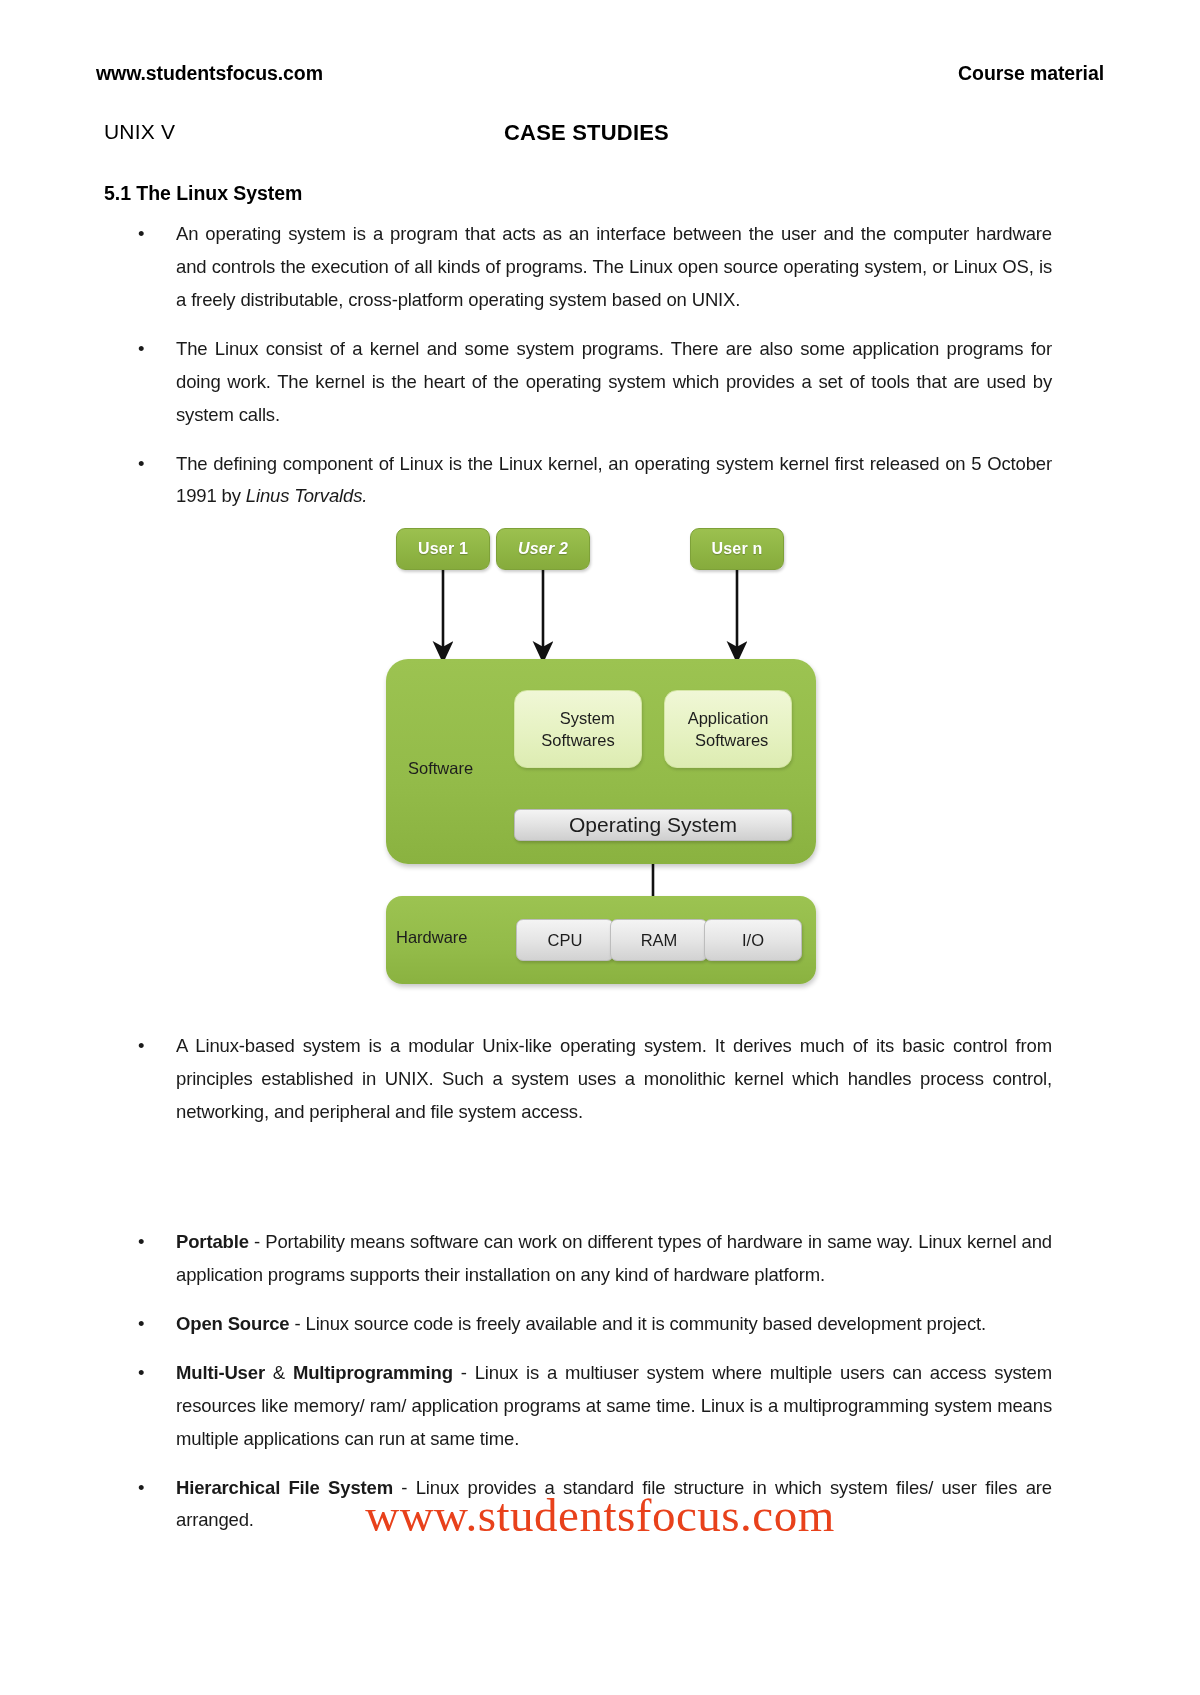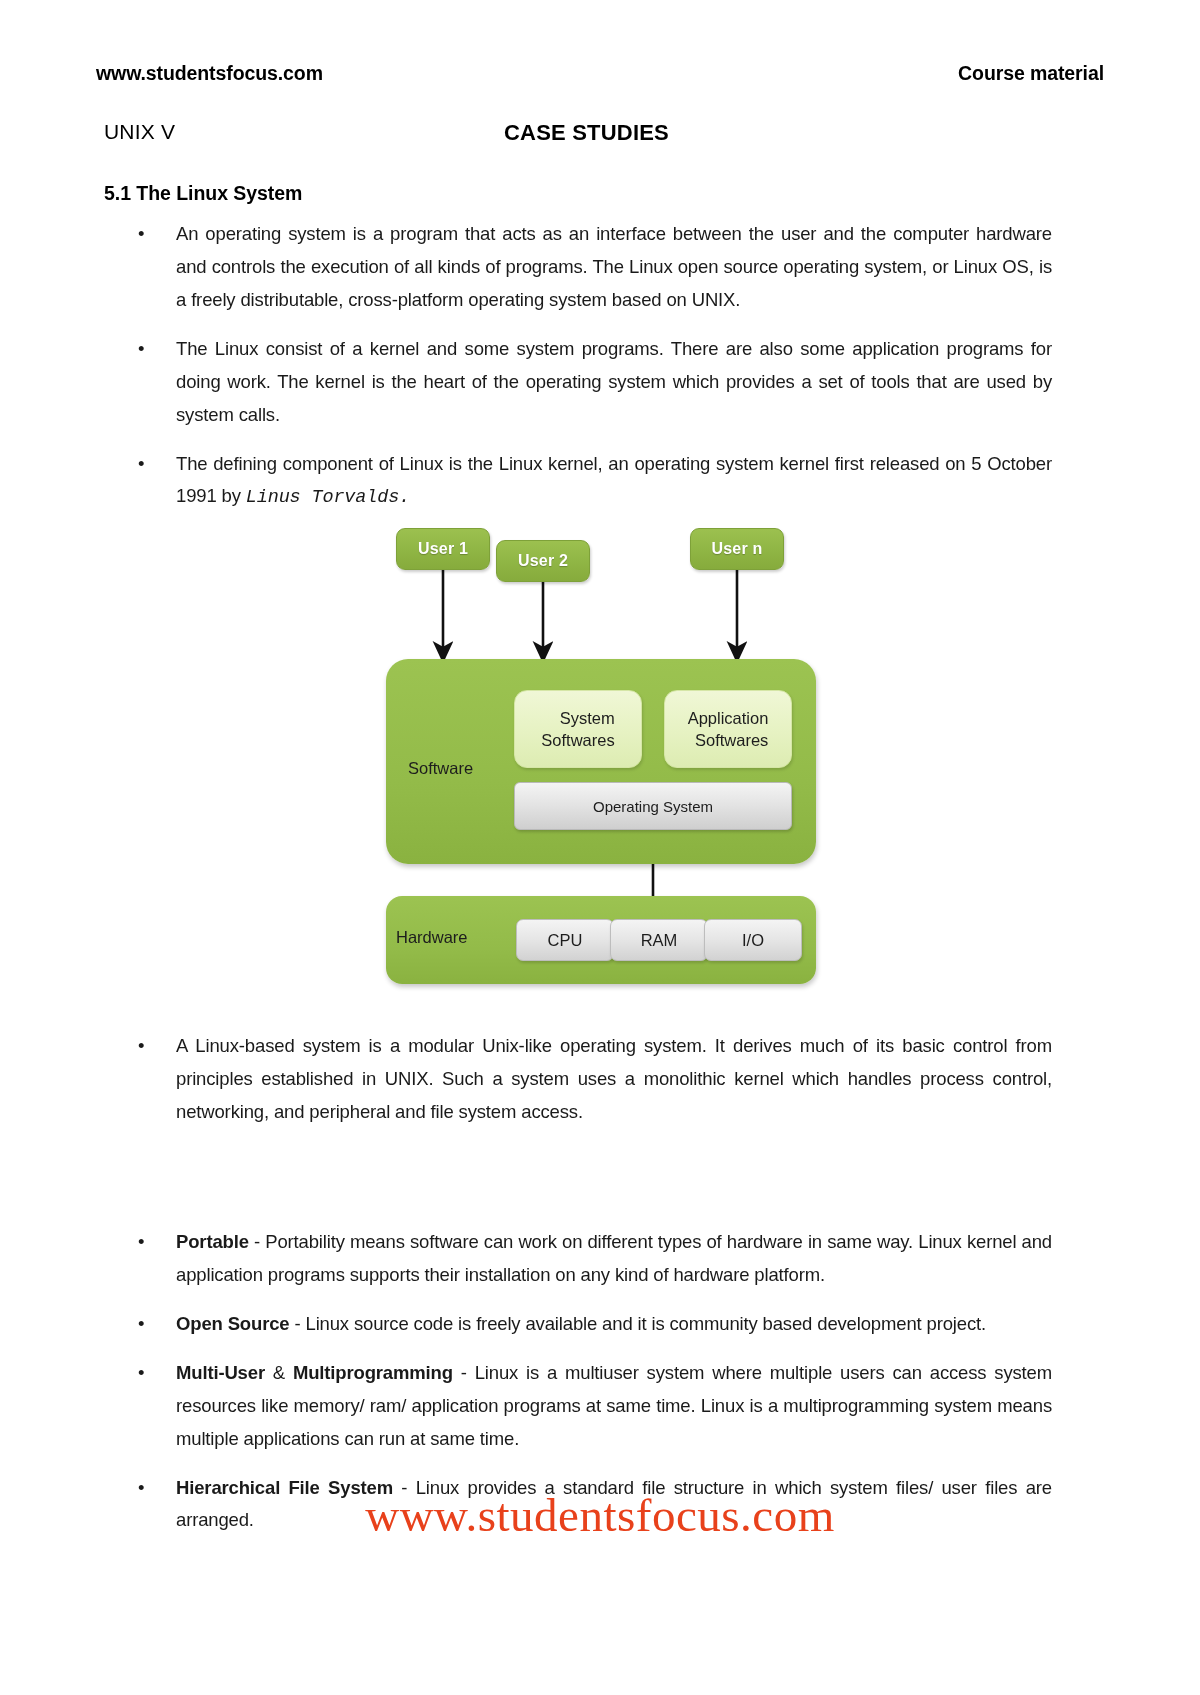--- a/index.html
+++ b/index.html
@@ -78,21 +78,21 @@
   }
   .bullet:last-child { margin-bottom: 0; }
   .bullet .dot {
     position: absolute;
     left: 34px; top: 0;
     font-size: 18.5px;
     line-height: 1.78;
   }
   .bullet .txt { display: block; }
   .bullet b { font-weight: bold; }
-  .bullet i { font-style: italic; font-family: Liberation Mono, monospace; }
+  .bullet i { font-style: italic; }
 
   
   .diagram {
     position: absolute;
     left: 382px; top: 524px;
     width: 438px; height: 460px;
   }
   .dg-svg { position: absolute; left: 0; top: 0; }
 
   .node {
@@ -106,21 +106,21 @@
     background: linear-gradient(180deg,#9cc04f 0%,#8fb544 55%,#86ab3c 100%);
     border: 1px solid #7ea139;
     color: #ffffff;
     font-size: 16px;
     font-weight: bold;
     letter-spacing: 0.2px;
     box-shadow: 1px 2px 3px rgba(0,0,0,0.20);
     text-shadow: 0 1px 1px rgba(0,0,0,0.25);
   }
   #user1 { left: 14px;  top: 4px; }
-  #user2 { left: 114px; top: 16px; }
+  #user2 { left: 114px; top: 4px; font-style: italic; }
   #usern { left: 308px; top: 4px; }
 
   .software-panel {
     position: absolute;
     left: 4px; top: 135px;
     width: 430px; height: 205px;
     border-radius: 22px;
     background: linear-gradient(180deg,#9cc351 0%,#93bb49 60%,#8ab240 100%);
     box-shadow: 1px 3px 5px rgba(0,0,0,0.22);
   }
@@ -148,28 +148,28 @@
     color: #1d1d1d;
     font-size: 16.5px;
     line-height: 1.35;
     box-shadow: 1px 2px 3px rgba(0,0,0,0.14);
   }
   #sw-system { left: 132px; top: 166px; }
   #sw-application { left: 282px; top: 166px; }
 
   .os-box {
     position: absolute;
-    left: 132px; top: 258px;
-    width: 278px; height: 48px;
+    left: 132px; top: 285px;
+    width: 278px; height: 32px;
     border-radius: 6px;
     display: flex; align-items: center; justify-content: center;
     background: linear-gradient(180deg,#f4f4f4 0%,#e3e3e3 48%,#cfcfcf 100%);
     border: 1px solid #b9b9b9;
     color: #1d1d1d;
-    font-size: 15px;
+    font-size: 21px;
     box-shadow: 1px 2px 3px rgba(0,0,0,0.18);
   }
 
   .hw-box {
     width: 98px; height: 42px;
     border-radius: 7px;
     display: flex; align-items: center; justify-content: center;
     background: linear-gradient(180deg,#f4f4f4 0%,#e6e6e6 48%,#d2d2d2 100%);
     border: 1px solid #bdbdbd;
     color: #1d1d1d;

